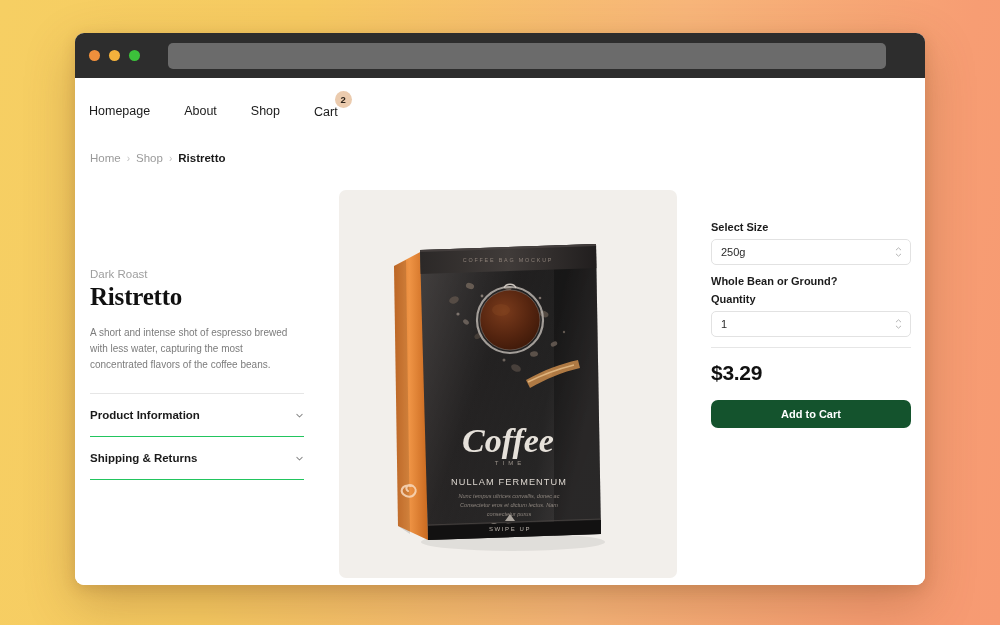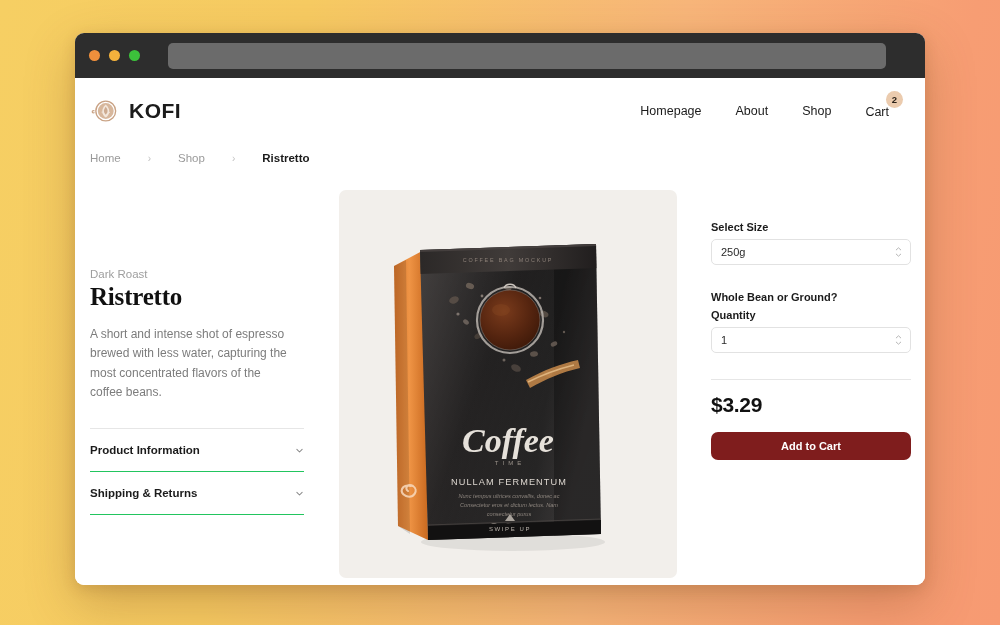--- a/index.html
+++ b/index.html
@@ -72,21 +72,21 @@
   .cart-wrap { position: relative; }
   .cart-badge {
     position: absolute; top: -11px; right: -14px;
     width: 17px; height: 17px; border-radius: 50%;
     background: #ebcbae; color: #2a2118;
     font-size: 9.5px; font-weight: bold;
     display: flex; align-items: center; justify-content: center;
   }
 
   .breadcrumb {
-    display: flex; align-items: center; gap: 27px;
+    display: flex; align-items: center; gap: 6px;
     font-size: 11.5px; color: #9a9a9a;
     padding: 14px 0 0 1px;
   }
   .crumb { color: #9a9a9a; text-decoration: none; }
   .crumb.current { color: #1b1b1b; font-weight: bold; }
   .crumb-sep { color: #c2c2c2; font-size: 10px; }
 
   
   .product-layout {
     display: flex;
@@ -98,22 +98,22 @@
   .col-buy { width: 200px; flex: 0 0 200px; padding-top: 31px; }
 
   .eyebrow { font-size: 11.5px; color: #9e9e9e; margin-bottom: 3px; margin-top: 48px; }
   .product-title {
     font-family: "Liberation Serif", serif;
     font-size: 25px; font-weight: bold; color: #101010;
     letter-spacing: -0.2px;
     margin-bottom: 14px;
   }
   .product-desc {
-    font-size: 12px; line-height: 1.62; color: #7c7c7c;
-    margin-bottom: 25px; max-width: 200px;
+    font-size: 10px; line-height: 1.62; color: #7c7c7c;
+    margin-bottom: 19px; max-width: 200px;
   }
   .accordion { border-top: 1px solid #e6e6e6; }
   .accordion-row {
     display: flex; align-items: center; justify-content: space-between;
     padding: 12px 0 12px 0;
     border-bottom: 1px solid #22c55e;
     cursor: pointer;
   }
   .accordion-label { font-size: 11.5px; font-weight: bold; color: #1b1b1b; }
   .chev { width: 9px; height: 9px; color: #8a8a8a; flex: 0 0 auto; }
@@ -134,37 +134,37 @@
     margin-bottom: 6px;
   }
   .select-box {
     position: relative;
     height: 26px;
     border: 1px solid #e2e2e2;
     border-radius: 5px;
     display: flex; align-items: center;
     padding: 0 9px;
     font-size: 11px; color: #2a2a2a;
-    margin-bottom: 26px;
+    margin-bottom: 10px;
     background: #fff;
     cursor: pointer;
   }
   .stepper {
     position: absolute; right: 8px; top: 50%;
     transform: translateY(-50%);
     display: flex; flex-direction: column; gap: 2px;
     opacity: .45;
   }
   .stepper svg { width: 7px; height: 4px; display: block; color: #555; }
 
   .divider { border-top: 1px solid #e6e6e6; margin: 9px 0 13px 0; }
   .price { font-size: 21px; font-weight: bold; color: #111; margin-bottom: 15px; letter-spacing: -0.3px; }
   .add-to-cart {
     width: 100%; height: 28px;
-    background: #7f1d1d; color: #fff;
+    background: #14532d; color: #fff;
     border: none; border-radius: 7px;
     font-size: 11px; font-weight: bold;
     font-family: "Liberation Sans", sans-serif;
     cursor: pointer;
     display: flex; align-items: center; justify-content: center;
   }
 </style>
 </head>
 <body>
 
@@ -175,34 +175,20 @@
       <span class="dot orange"></span>
       <span class="dot amber"></span>
       <span class="dot green"></span>
     </div>
     <div class="address-bar" title=""></div>
   </div>
 
   <div class="page">
 
     <div class="site-header">
-      <div class="brand">
-        <span>
-          <svg class="brand-logo" viewBox="0 0 40 40" aria-hidden="true">
-            <path d="M6 20 C2 18 2 24 6 22" fill="none" stroke="#c9a284" stroke-width="1.6"></path>
-            <circle cx="21" cy="20" r="13.2" fill="none" stroke="#c9a284" stroke-width="1.8"></circle>
-            <circle cx="21" cy="20" r="10.6" fill="#d7b79c"></circle>
-            <path d="M21 11.4 C24.3 14.6 25.6 17.4 25.6 20.2 C25.6 24 23.6 27 21 28.6 C18.4 27 16.4 24 16.4 20.2 C16.4 17.4 17.7 14.6 21 11.4 Z" fill="#f3e7dc"></path>
-            <path d="M21 14.2 C22.7 16.3 23.4 18 23.4 19.8 C23.4 22 22.4 23.8 21 24.9 C19.6 23.8 18.6 22 18.6 19.8 C18.6 18 19.3 16.3 21 14.2 Z" fill="#cdab90"></path>
-            <path d="M15.4 21.6 C17.6 22.6 19.2 24.4 21 27.2" fill="none" stroke="#f3e7dc" stroke-width="1.1"></path>
-            <path d="M26.6 21.6 C24.4 22.6 22.8 24.4 21 27.2" fill="none" stroke="#f3e7dc" stroke-width="1.1"></path>
-          </svg>
-        </span>
-        <span class="brand-name">KOFI</span>
-      </div>
       <div class="nav">
         <a class="nav-link" href="#">Homepage</a>
         <a class="nav-link" href="#">About</a>
         <a class="nav-link" href="#">Shop</a>
         <span class="cart-wrap">
           <a class="nav-link" href="#">Cart</a>
           <span class="cart-badge">2</span>
         </span>
       </div>
     </div>

